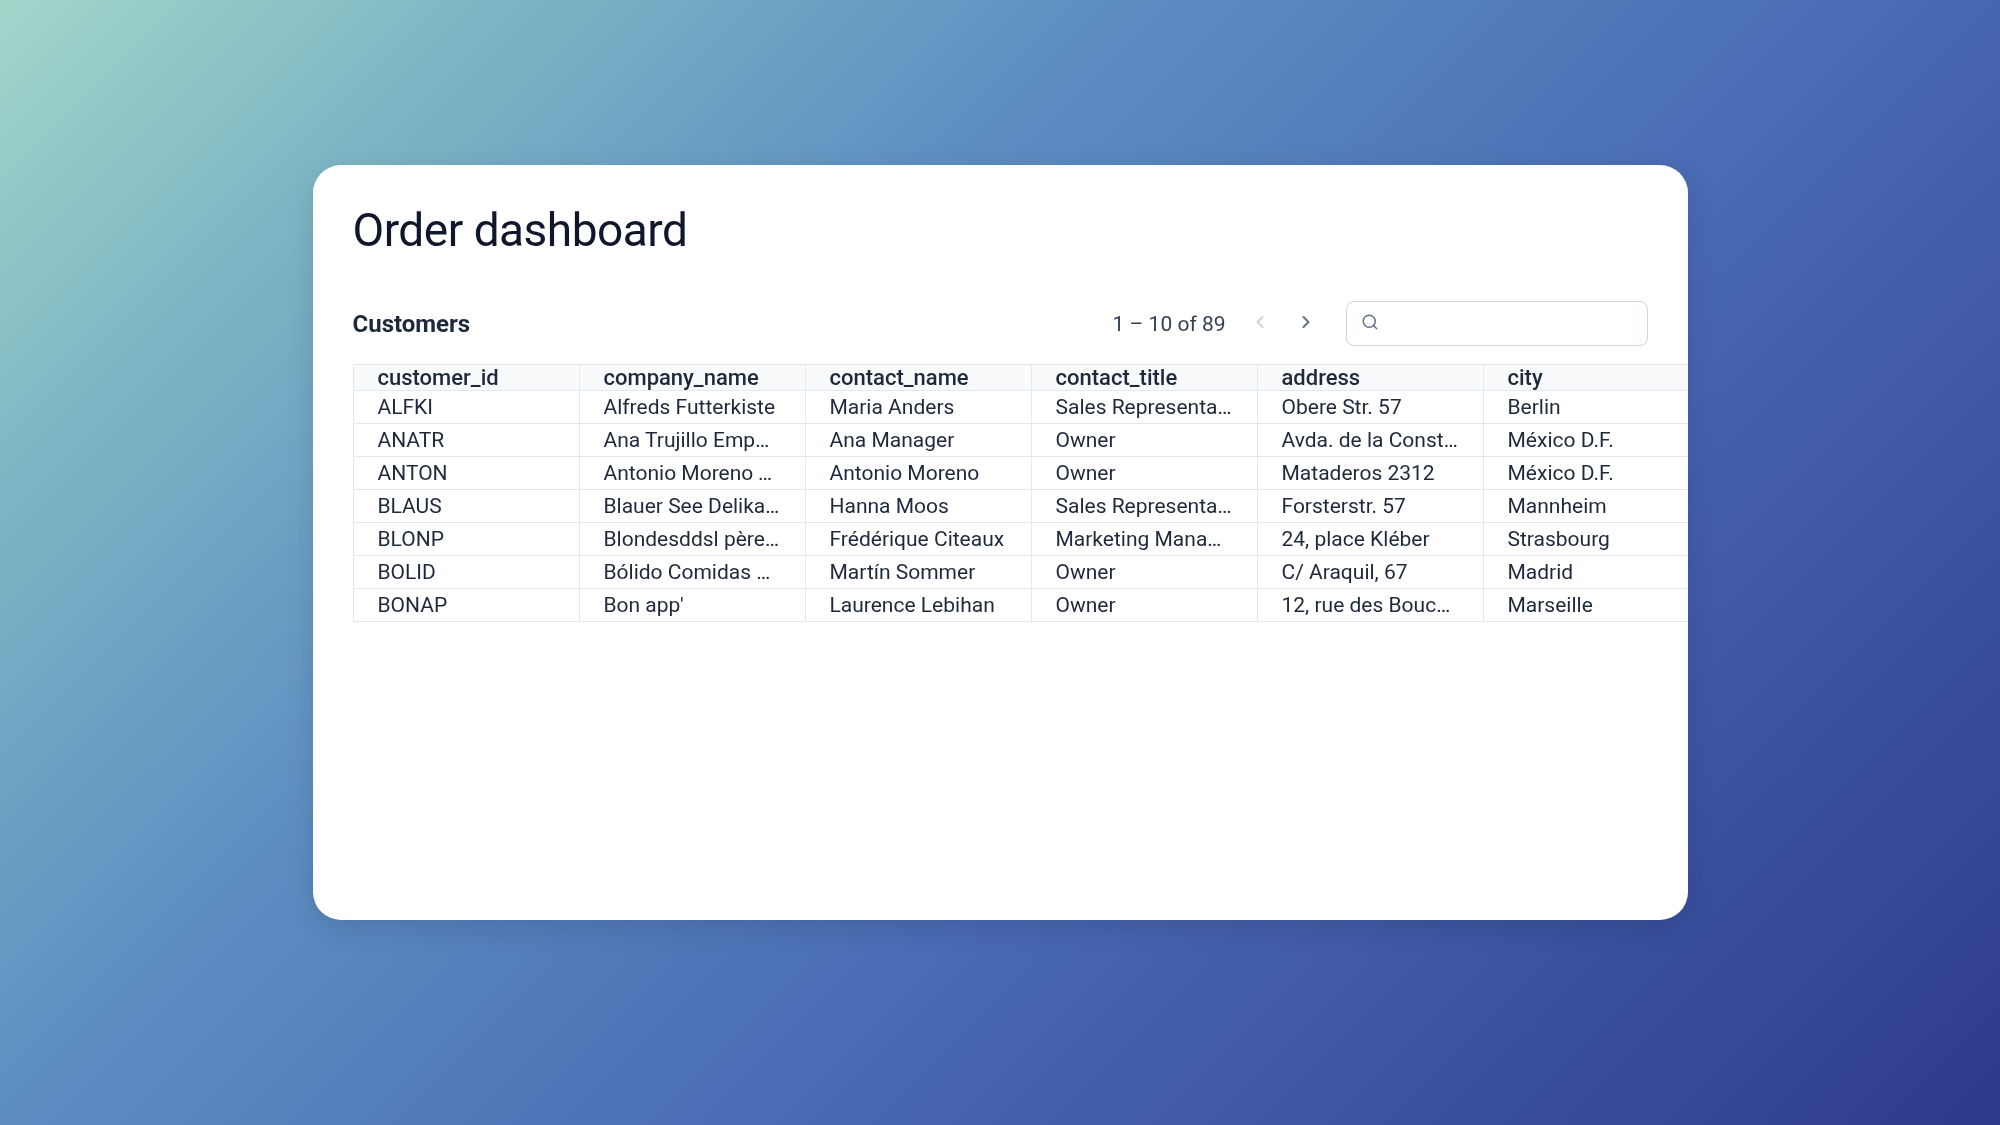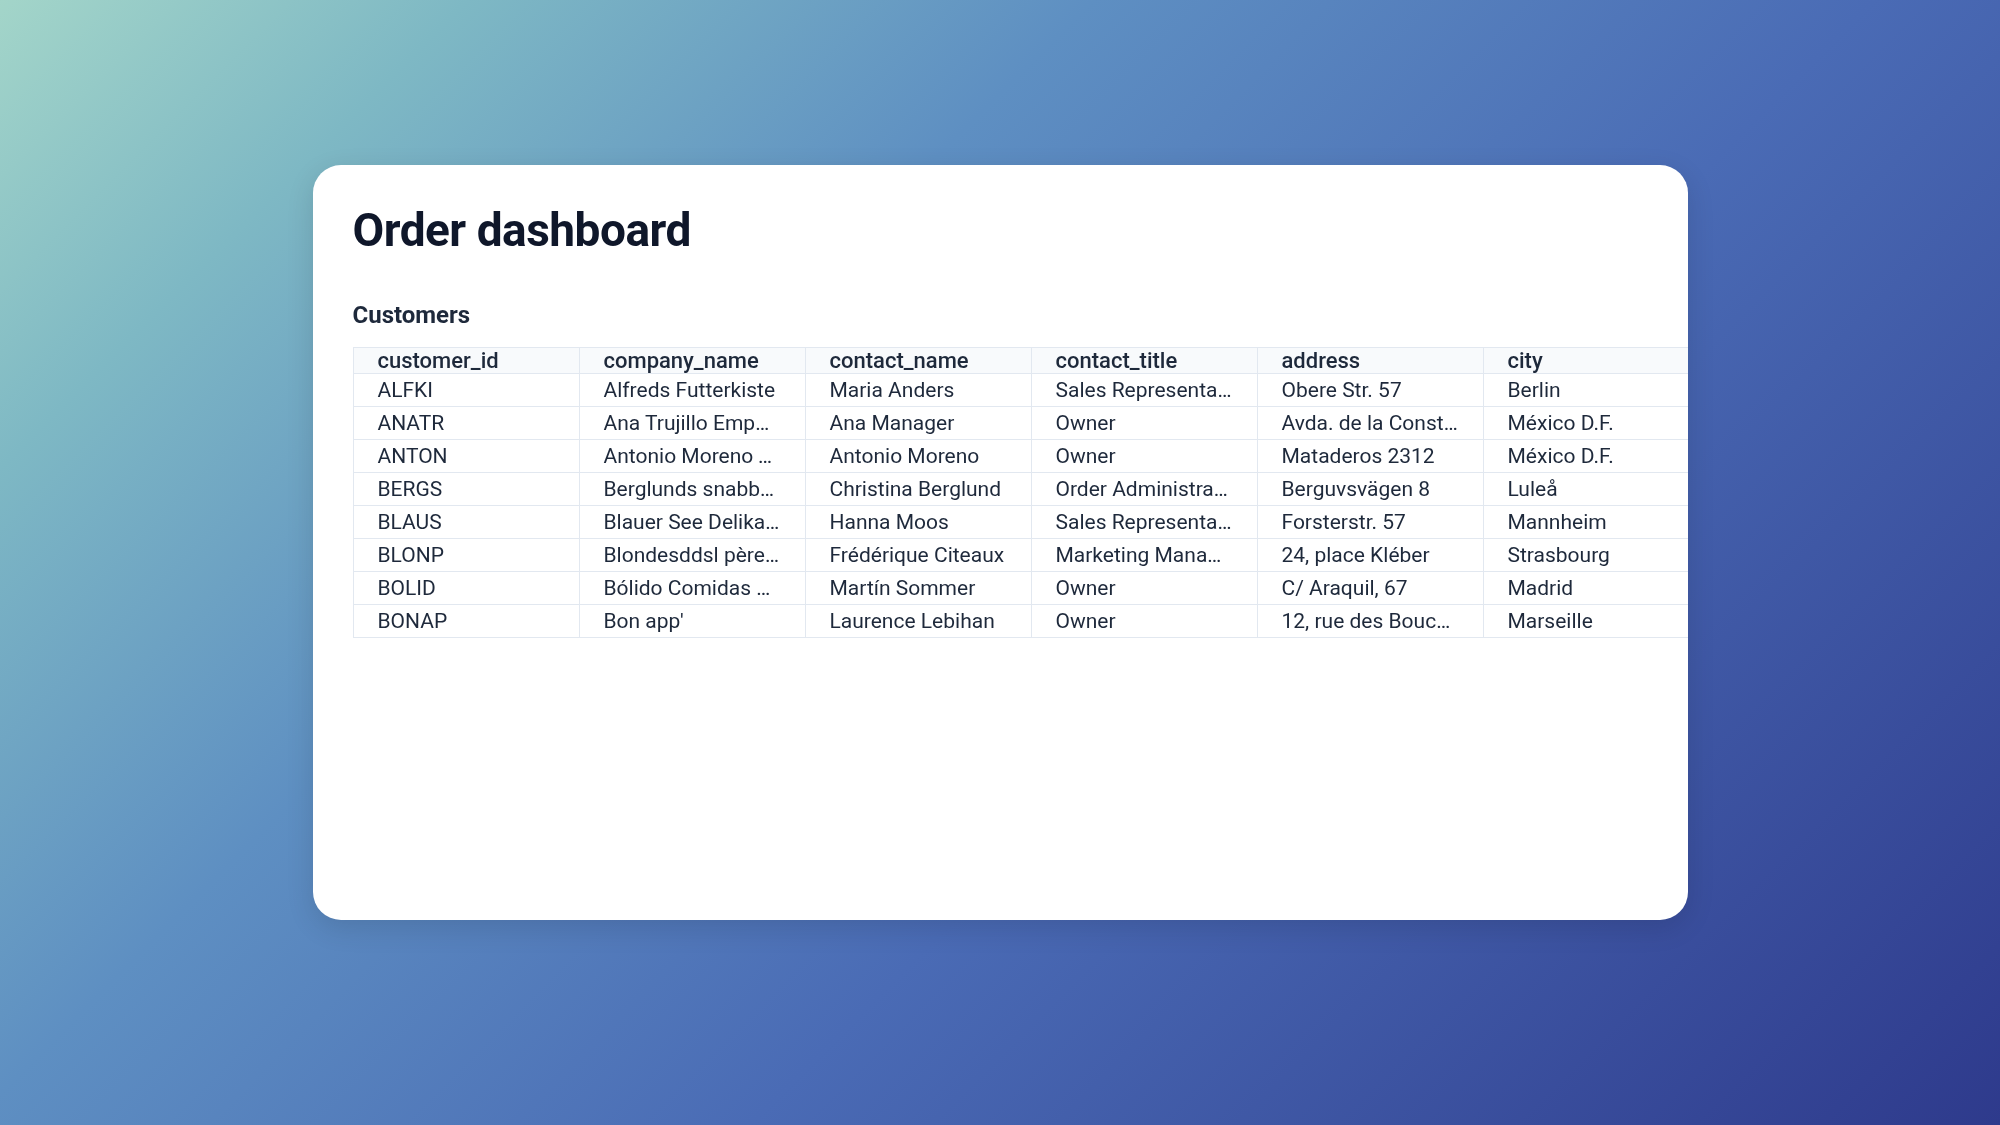--- a/index.html
+++ b/index.html
@@ -19,21 +19,21 @@
       height: 755px;
       background: #ffffff;
       border-radius: 28px;
       padding: 38px 0 0 0;
       box-shadow: 0 8px 28px rgba(0,0,0,0.12);
       overflow: hidden;
     }
     .card-inner { padding: 0 40px; }
     .page-title {
       font-size: 46px;
-      font-weight: 700;
+      font-weight: 400;
       color: #0f172a;
       letter-spacing: -0.5px;
       margin-bottom: 44px;
     }
     .toolbar {
       display: flex;
       align-items: center;
       justify-content: space-between;
       margin-bottom: 18px;
     }
@@ -119,20 +119,46 @@
   </style>
 </head>
 <body>
 
 <div class="card">
   <div class="card-inner">
     <h1 class="page-title">Order dashboard</h1>
 
     <div class="toolbar">
       <div class="section-title">Customers</div>
+      <div class="toolbar-right">
+        <span class="pager-text">1 – 10 of 89</span>
+        <div class="pager-btn disabled">
+          <span>
+            <svg width="20" height="20" viewBox="0 0 24 24" fill="none" stroke-width="2.5" stroke-linecap="round" stroke-linejoin="round">
+                <polyline points="15 18 9 12 15 6"></polyline>
+              </svg>
+          </span>
+        </div>
+        <div class="pager-btn">
+          <span>
+            <svg width="20" height="20" viewBox="0 0 24 24" fill="none" stroke-width="2.5" stroke-linecap="round" stroke-linejoin="round">
+                <polyline points="9 18 15 12 9 6"></polyline>
+              </svg>
+          </span>
+        </div>
+        <div class="search-box">
+          <span>
+            <svg width="18" height="18" viewBox="0 0 24 24" fill="none" stroke-width="2" stroke-linecap="round" stroke-linejoin="round">
+                <circle cx="11" cy="11" r="8"></circle>
+                <line x1="21" y1="21" x2="16.65" y2="16.65"></line>
+              </svg>
+          </span>
+          <input class="search-input" type="text" value="" style="">
+        </div>
+      </div>
     </div>
   </div>
 
   <div class="table-wrapper">
     <table>
       <thead>
         <tr>
           <th class="col-0">customer_id</th>
           <th class="col-1">company_name</th>
           <th class="col-2">contact_name</th>
@@ -160,28 +186,20 @@
           </tr>
           <tr>
             <td class="col-0">ANTON</td>
             <td class="col-1">Antonio Moreno Taquería</td>
             <td class="col-2">Antonio Moreno</td>
             <td class="col-3">Owner</td>
             <td class="col-4">Mataderos 2312</td>
             <td class="col-5">México D.F.</td>
           </tr>
           <tr>
-            <td class="col-0">BERGS</td>
-            <td class="col-1">Berglunds snabbköp</td>
-            <td class="col-2">Christina Berglund</td>
-            <td class="col-3">Order Administrator</td>
-            <td class="col-4">Berguvsvägen 8</td>
-            <td class="col-5">Luleå</td>
-          </tr>
-          <tr>
             <td class="col-0">BLAUS</td>
             <td class="col-1">Blauer See Delikatessen</td>
             <td class="col-2">Hanna Moos</td>
             <td class="col-3">Sales Representative</td>
             <td class="col-4">Forsterstr. 57</td>
             <td class="col-5">Mannheim</td>
           </tr>
           <tr>
             <td class="col-0">BLONP</td>
             <td class="col-1">Blondesddsl père et fils</td>

